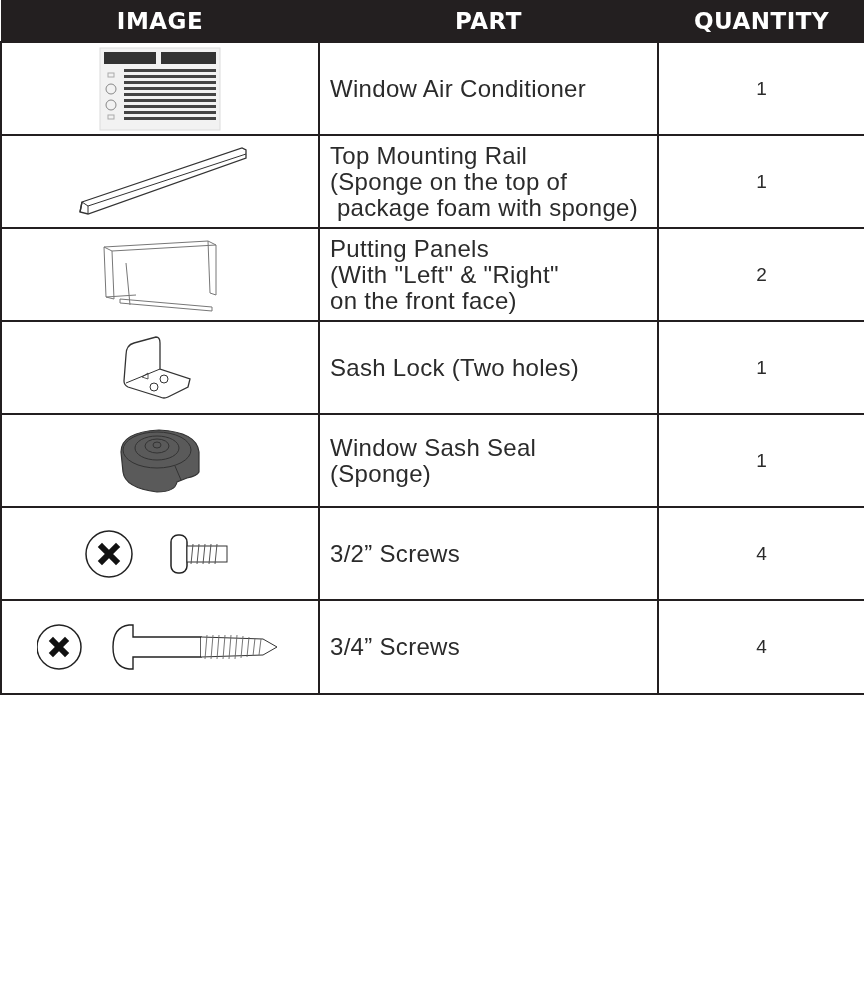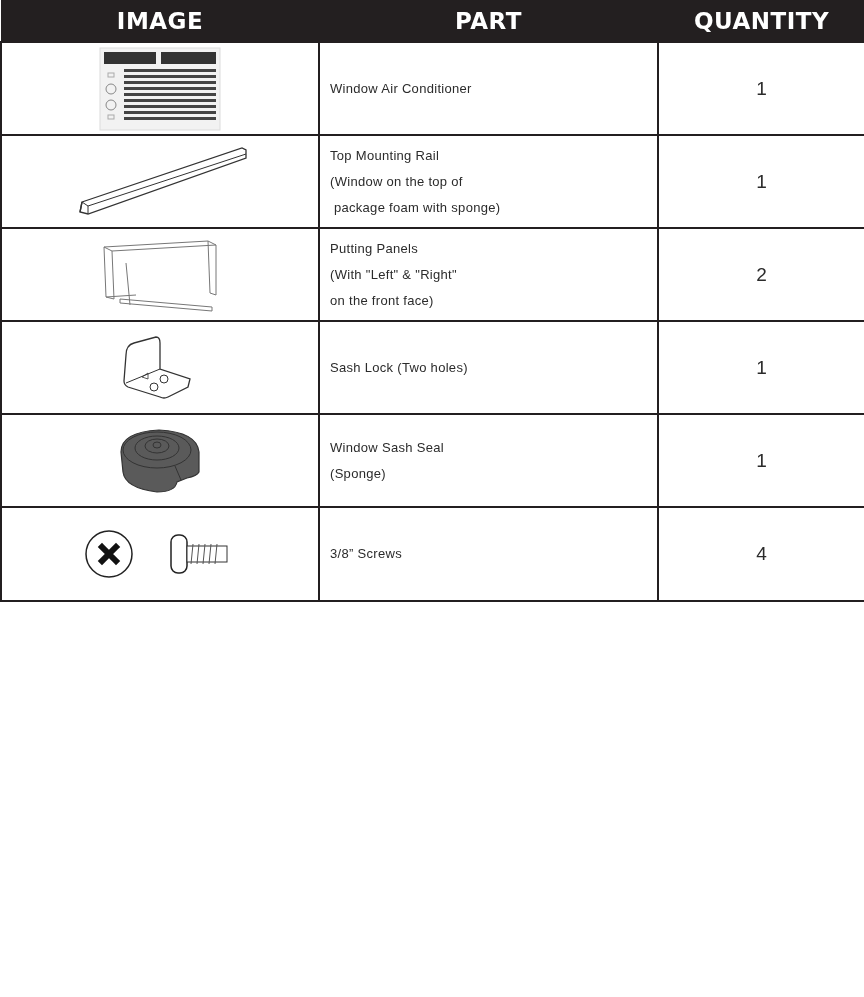--- a/index.html
+++ b/index.html
@@ -7,21 +7,21 @@
   table { border-collapse: collapse; width: 864px; table-layout: fixed; }
   col.c1 { width: 318px; } col.c2 { width: 339px; } col.c3 { width: 207px; }
   thead th {
     background: #231f20; color: #ffffff; height: 40px; padding: 0;
     font-family: "DejaVu Sans", sans-serif; font-weight: bold; font-size: 23px;
     letter-spacing: 0.5px; text-align: center; border: 1px solid #231f20; margin-left: 36px;
   }
   tbody td { border: 2px solid #231f20; height: 91px; padding: 0; vertical-align: middle; }
   tbody tr:last-child td { height: 92px; }
   td.img { text-align: center; }
-  td.part { padding-left: 10px; font-size: 13px; line-height: 26px; letter-spacing: 0.3px; color: #2b2b2b; }
+  td.part { padding-left: 10px; font-size: 24px; line-height: 26px; letter-spacing: 0.3px; color: #2b2b2b; }
   td.part .line { display: block; white-space: pre; }
   td.qty { text-align: center; font-size: 19px; color: #2b2b2b; }
   svg { display: block; margin: 0 auto; }
 </style>
 </head>
 <body>
 
 <table>
   <colgroup>
       <col class="c1">
@@ -70,21 +70,21 @@
       <td class="img">
         <svg width="180" height="80" viewBox="0 0 180 80">
           <path d="M12 60 L172 6 L176 8 L176 16 L18 72 L10 70 Z" fill="#fff" stroke="#333" stroke-width="1.3"></path>
           <path d="M12 60 L18 64 L176 12" fill="none" stroke="#333" stroke-width="1"></path>
           <path d="M10 70 L12 60" fill="none" stroke="#333" stroke-width="1.3"></path>
           <path d="M18 64 L18 72" fill="none" stroke="#333" stroke-width="1"></path>
         </svg>
       </td>
       <td class="part">
         <span class="line">Top Mounting Rail</span>
-        <span class="line">(Window on the top of</span>
+        <span class="line">(Sponge on the top of</span>
         <span class="line"> package foam with sponge)</span>
       </td>
       <td class="qty">1</td>
     </tr>
 
 
     <tr>
       <td class="img">
         <svg width="120" height="76" viewBox="0 0 120 76">
           <g fill="none" stroke="#777" stroke-width="1">
@@ -145,21 +145,38 @@
           <circle cx="24" cy="26" r="23" fill="#fff" stroke="#222" stroke-width="1.5"></circle>
           <path d="M17 19 L31 33 M31 19 L17 33" stroke="#111" stroke-width="6" stroke-linecap="square"></path>
           <rect x="86" y="7" width="16" height="38" rx="7" fill="#fff" stroke="#222" stroke-width="1.5"></rect>
           <rect x="102" y="18" width="40" height="16" fill="#fff" stroke="#333" stroke-width="1"></rect>
           <g stroke="#555" stroke-width="1">
               <path d="M108 16 L106 36 M114 16 L112 36 M120 16 L118 36 M126 16 L124 36 M132 16 L130 36"></path>
             </g>
         </svg>
       </td>
       <td class="part">
-        <span class="line">3/8” Screws</span>
+        <span class="line">3/2” Screws</span>
       </td>
       <td class="qty">4</td>
     </tr>
 
 
+    <tr>
+      <td class="img">
+        <svg width="246" height="48" viewBox="0 0 246 48">
+          <circle cx="22" cy="24" r="22" fill="#fff" stroke="#222" stroke-width="1.5"></circle>
+          <path d="M16 18 L28 30 M28 18 L16 30" stroke="#111" stroke-width="6" stroke-linecap="square"></path>
+          <path d="M92 2 Q76 4 76 24 Q76 44 92 46 L96 46 L96 34 L164 34 L164 14 L96 14 L96 2 Z" fill="#fff" stroke="#222" stroke-width="1.4"></path>
+          <path d="M164 14 L226 16 L240 24 L226 32 L164 34" fill="#fff" stroke="#333" stroke-width="1"></path>
+          <g stroke="#666" stroke-width="0.9">
+              <path d="M170 12 L168 36 M176 12 L174 36 M182 12 L180 36 M188 12 L186 36 M194 12 L192 36 M200 12 L198 36 M206 13 L204 35 M212 14 L210 34 M218 15 L216 33 M224 16 L222 32"></path>
+            </g>
+        </svg>
+      </td>
+      <td class="part">
+        <span class="line">3/4” Screws</span>
+      </td>
+      <td class="qty">4</td>
+    </tr>
 
   </tbody>
 </table>
 
 </body></html>

